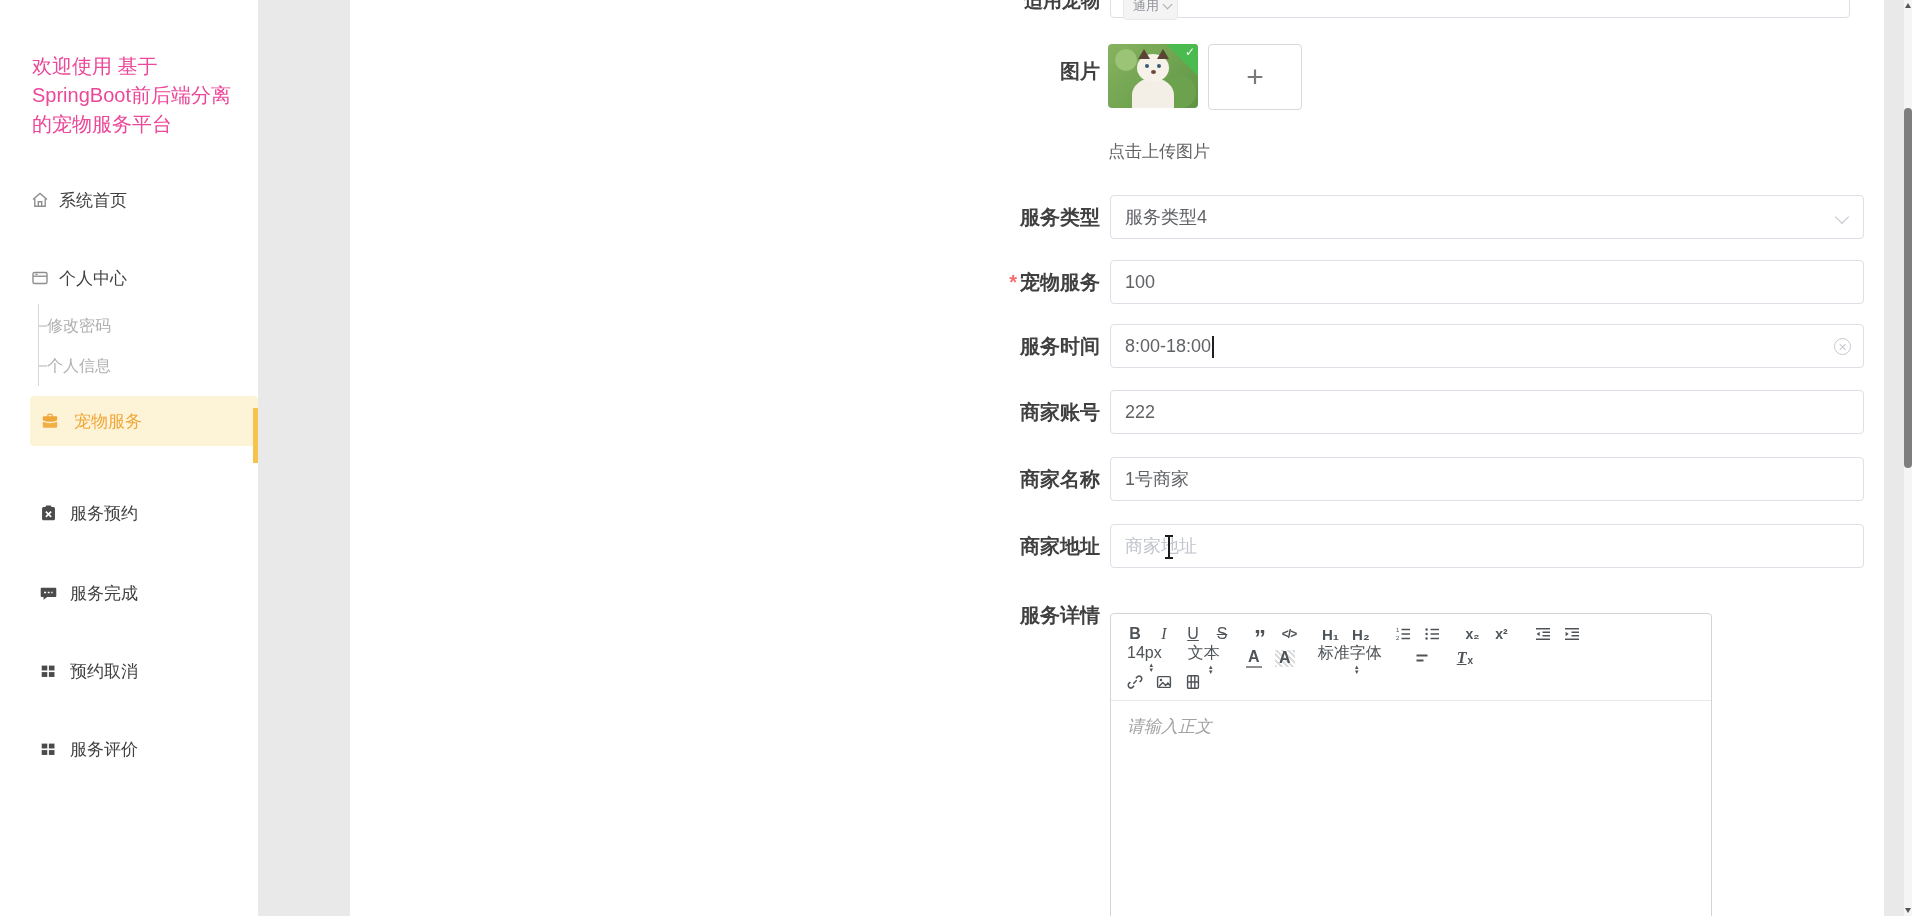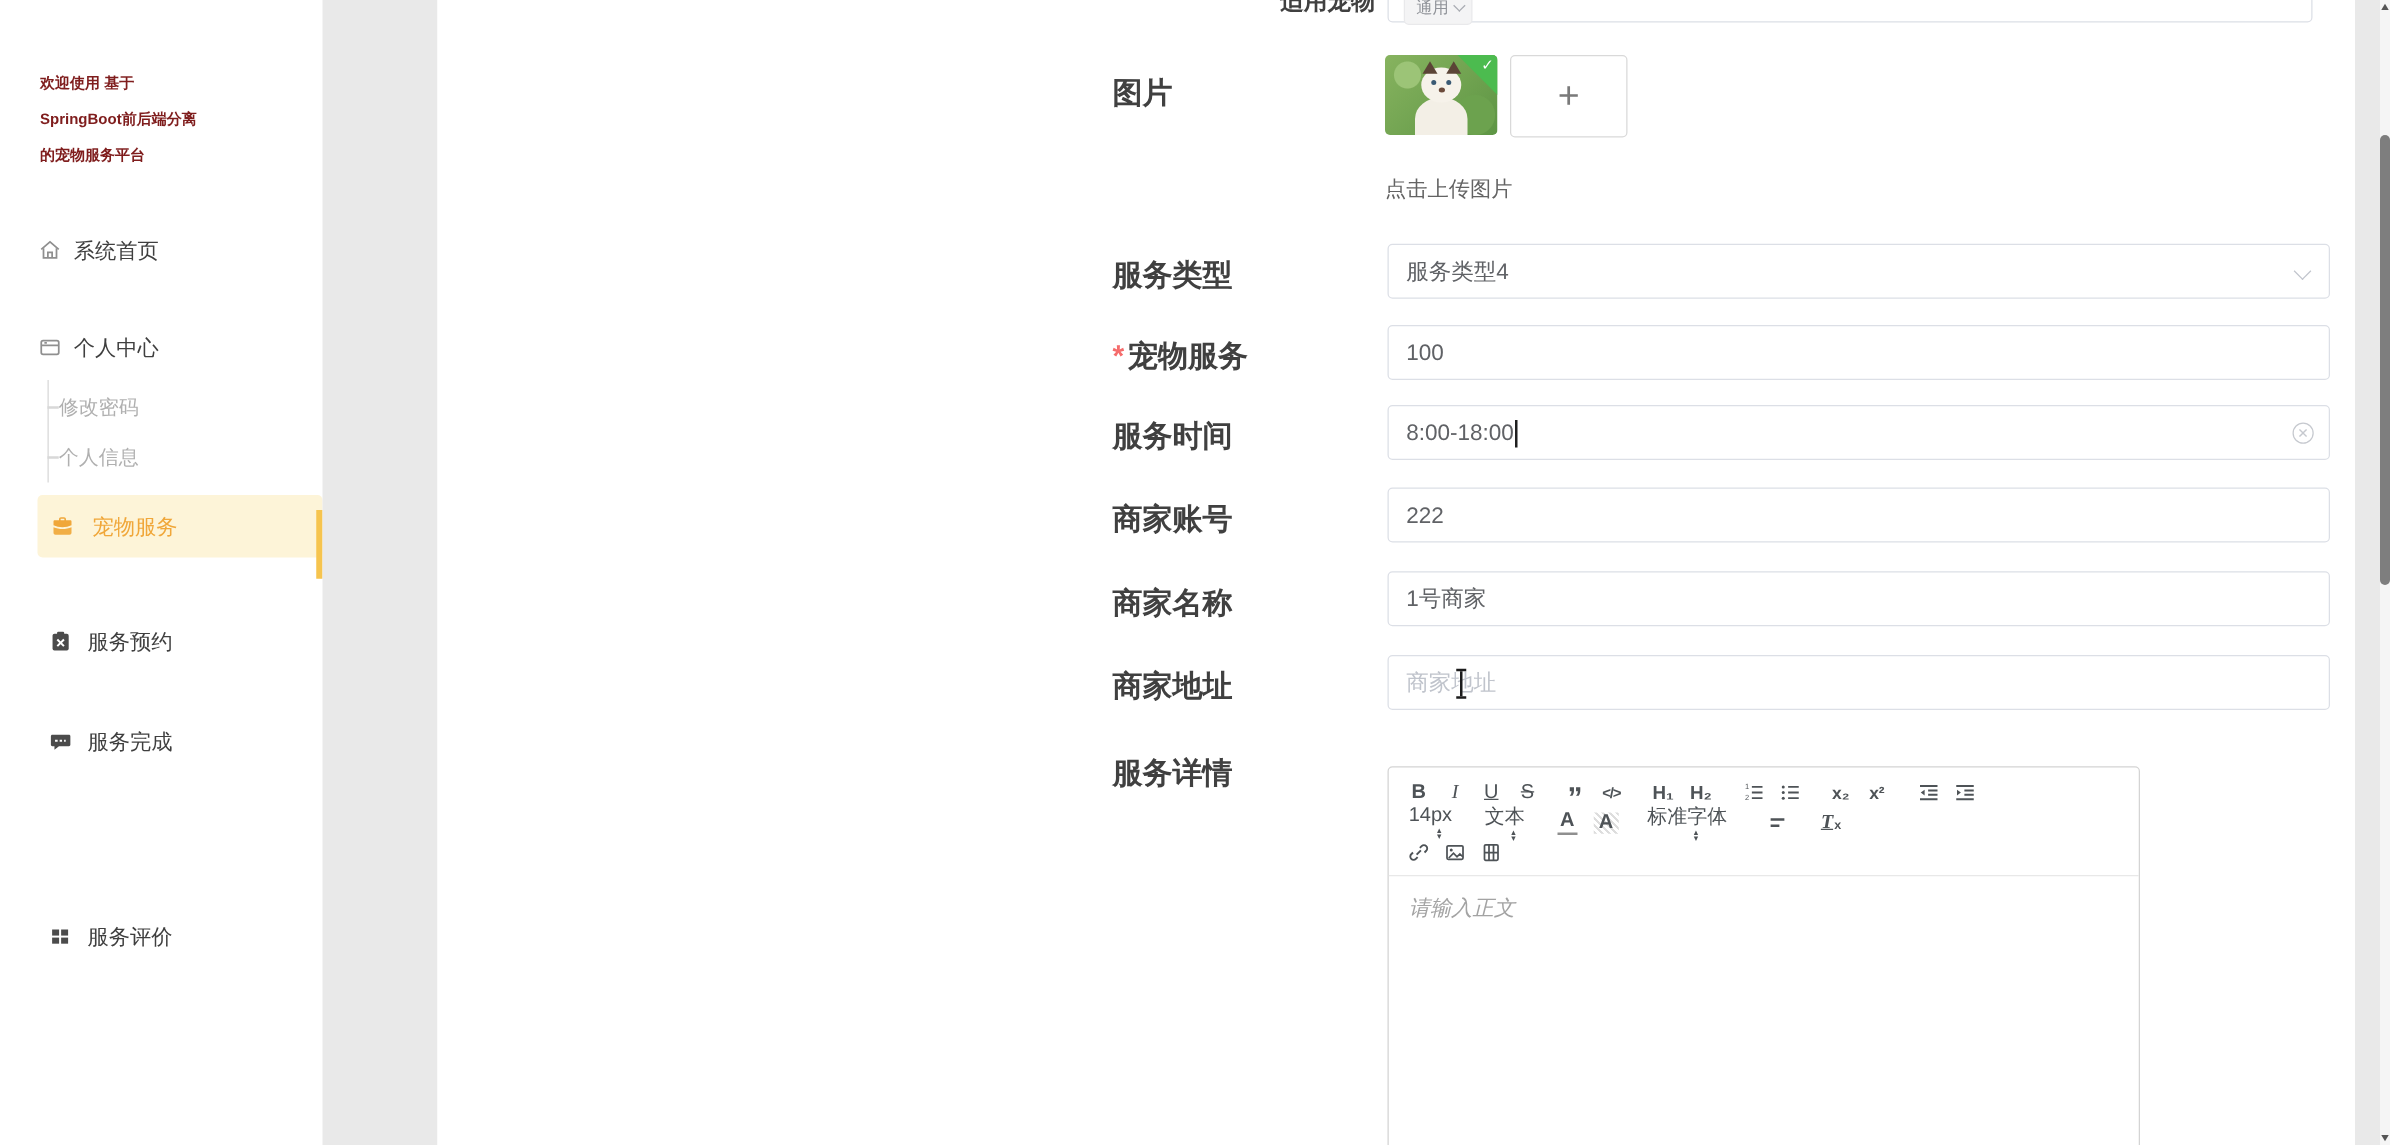--- a/index.html
+++ b/index.html
@@ -12,38 +12,38 @@
   .main{position:absolute;left:350px;top:0;width:1534px;height:916px;background:#fff;}
   .gutter-right{position:absolute;left:1884px;top:0;width:20px;height:916px;background:#e9e9e9;}
   .scrollbar{position:absolute;left:1904px;top:0;width:8px;height:916px;background:#f5f5f5;}
   .sb-thumb{position:absolute;left:0;top:108px;width:8px;height:360px;background:#7e7e7e;border-radius:4px;}
   .sb-arrow{position:absolute;left:1px;width:0;height:0;border-left:3px solid transparent;border-right:3px solid transparent;}
   .sb-arrow.up{top:3px;border-bottom:5px solid #555;}
   .sb-arrow.down{bottom:3px;border-top:5px solid #555;}
   .corner-tick{position:absolute;left:7px;top:0;width:4px;height:13px;background:#1a1a1a;}
 
   
-  .side-title{position:absolute;left:32px;top:52px;width:216px;font-size:12px;line-height:29px;
-              font-weight:700;color:#7f1d1d;}
+  .side-title{position:absolute;left:32px;top:52px;width:216px;font-size:20px;line-height:29px;
+              font-weight:400;color:#ec4899;}
   .side-item{position:absolute;left:0;width:258px;height:54px;display:flex;align-items:center;cursor:pointer;}
   .si-icon{display:inline-flex;width:20px;height:20px;margin-left:30px;align-items:center;justify-content:center;}
   .side-item.lower .si-icon{margin-left:38px;}
   .si-label{margin-left:9px;font-size:17px;color:#3f3f3f;}
   .side-item.lower .si-label{margin-left:12px;}
   .side-sub{position:absolute;left:47px;width:200px;height:34px;display:flex;align-items:center;
             font-size:16px;color:#b0b0b0;cursor:pointer;}
   .tree-line{position:absolute;left:38px;top:304px;width:1px;height:82px;background:#d8d8d8;}
   .tree-dash{position:absolute;left:38px;width:9px;height:2px;background:#d8d8d8;}
   .side-item.active{left:30px;width:228px;background:#fdf4d8;border-radius:4px;}
   .side-item.active .si-icon{margin-left:10px;}
   .side-item.active .si-label{color:#f0a73a;margin-left:14px;}
   .active-bar{position:absolute;left:253px;top:408px;width:5px;height:55px;background:#f6c44e;}
 
   
-  .flabel{position:absolute;left:540px;width:210px;font-size:24px;font-weight:700;color:#404040;}
+  .flabel{position:absolute;left:540px;width:210px;text-align:right;font-size:20px;font-weight:700;color:#404040;}
   .req{color:#f56c6c;margin-right:3px;font-weight:700;}
   .finput{position:absolute;left:760px;width:738px;height:42px;border:1px solid #dcdfe6;border-radius:4px;
           background:#fff;font-size:18px;color:#606266;line-height:42px;padding-left:14px;box-sizing:content-box;cursor:text;}
   .placeholder{color:#c0c4cc;}
   .sel-caret{position:absolute;right:16px;top:16px;width:9px;height:9px;border-right:1.6px solid #c0c4cc;
              border-bottom:1.6px solid #c0c4cc;transform:rotate(45deg);}
   .clear-ico{position:absolute;right:12px;top:13px;width:17px;height:17px;border:1.3px solid #c6c9cf;border-radius:50%;
              color:#c6c9cf;font-size:11px;line-height:16px;text-align:center;box-sizing:border-box;cursor:pointer;}
   .caret-bar{display:inline-block;width:2px;height:22px;background:#1f1f1f;vertical-align:middle;margin-left:1px;}
 
@@ -175,20 +175,31 @@
     <div class="side-item lower" style="top:566px">
       <span class="si-icon">
         <svg class="ico" width="19" height="19" viewBox="0 0 20 20">
           <path d="M3 4h14c.7 0 1.2.5 1.2 1.2v7.3c0 .7-.5 1.2-1.2 1.2H8.6l-3.8 3v-3H3c-.7 0-1.2-.5-1.2-1.2V5.2C1.8 4.5 2.3 4 3 4z" fill="#4b4b4b"></path>
           <path d="M5.3 9h2.2M9.2 9h2M12.9 9h1.4" stroke="#fff" stroke-width="1.6"></path>
         </svg>
       </span>
       <span class="si-label">服务完成</span>
     </div>
 
+    <div class="side-item lower" style="top:644px">
+      <span class="si-icon">
+        <svg class="ico" width="18" height="18" viewBox="0 0 20 20" fill="#4b4b4b">
+          <rect x="3" y="4" width="6.2" height="5.4"></rect>
+            <rect x="11" y="4" width="6.2" height="5.4"></rect>
+          <rect x="3" y="11.2" width="6.2" height="5.4"></rect>
+            <rect x="11" y="11.2" width="6.2" height="5.4"></rect>
+        </svg>
+      </span>
+      <span class="si-label">预约取消</span>
+    </div>
 
     <div class="side-item lower" style="top:722px">
       <span class="si-icon">
         <svg class="ico" width="18" height="18" viewBox="0 0 20 20" fill="#4b4b4b">
           <rect x="3" y="4" width="6.2" height="5.4"></rect>
             <rect x="11" y="4" width="6.2" height="5.4"></rect>
           <rect x="3" y="11.2" width="6.2" height="5.4"></rect>
             <rect x="11" y="11.2" width="6.2" height="5.4"></rect>
         </svg>
       </span>

